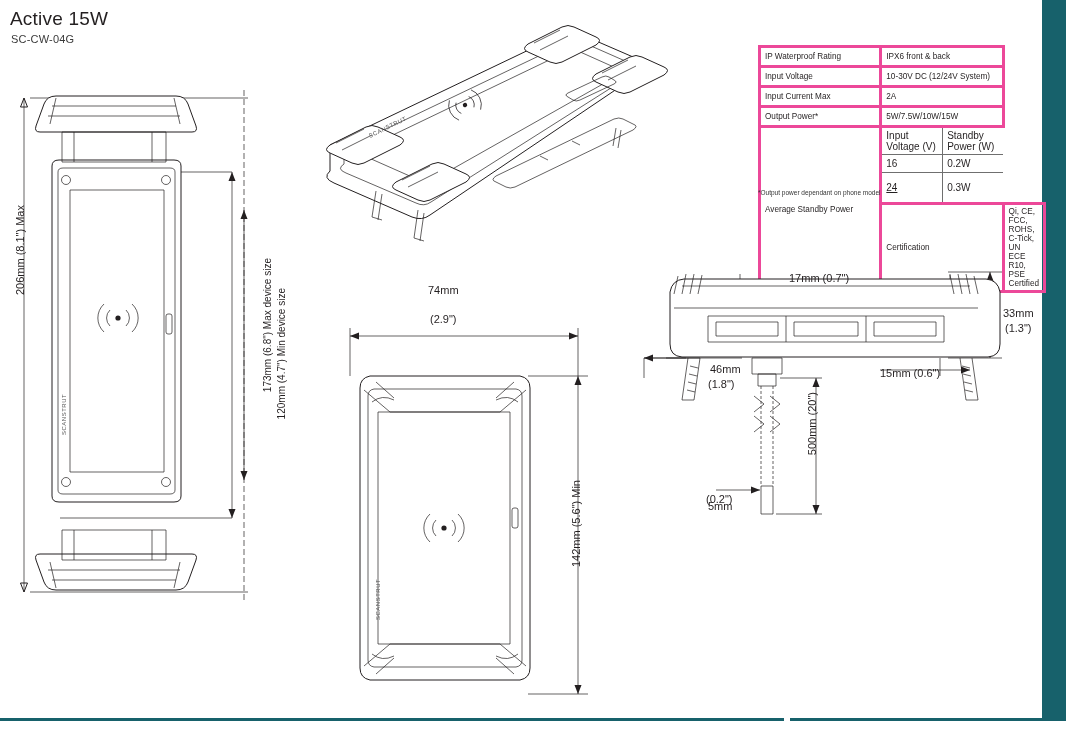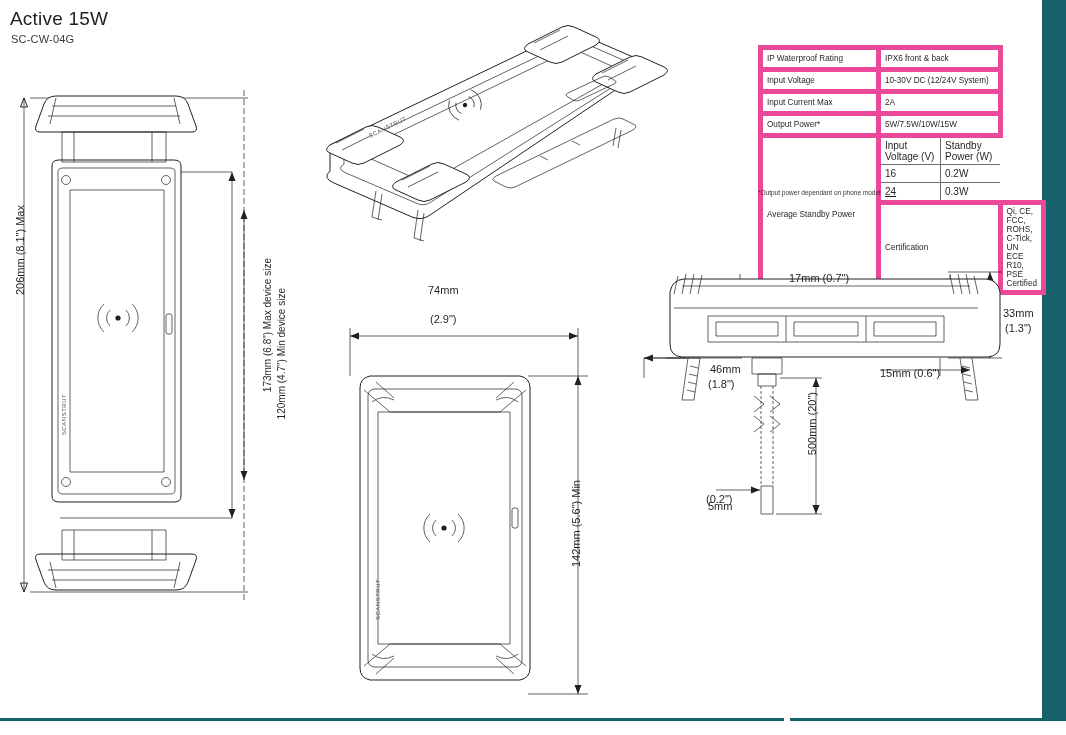--- a/index.html
+++ b/index.html
@@ -19,21 +19,21 @@
   .subtitle{position:absolute;left:11px;top:33px;font-size:11px;color:#3a3a3a;letter-spacing:.2px;}
 
   
   .dim{position:absolute;font-size:11px;color:#231f20;line-height:1.15;text-align:center;white-space:nowrap;}
   .dim.small{font-size:10px;}
   .vert{writing-mode:vertical-rl;transform:rotate(180deg);}
 
   
   .spec{position:absolute;left:758px;top:45px;width:288px;border-collapse:collapse;
         font-size:8.2px;color:#231f20;}
-  .spec td{border:5px solid #ec4899;padding:2px 4px;vertical-align:middle;height:13px;}
+  .spec td{border:3px solid #ec4899;padding:2px 4px;vertical-align:middle;height:13px;}
   .spec td.k{width:112px;}
   .note{position:absolute;left:758px;top:189px;font-size:6.5px;color:#333;}
 
   
   svg{position:absolute;left:0;top:0;overflow:visible;}
   .ln{stroke:#231f20;stroke-width:1;fill:none;}
   .ln-thin{stroke:#231f20;stroke-width:.7;fill:none;}
   .ln-dash{stroke:#231f20;stroke-width:.7;fill:none;stroke-dasharray:6 3;}
   .ln-dash2{stroke:#231f20;stroke-width:.7;fill:none;stroke-dasharray:3 2;}
   .fillw{fill:#ffffff;stroke:#231f20;stroke-width:1;}
@@ -79,21 +79,21 @@
                 <tr>
               <td style="border:1px solid #6f6f6f;border-top:none;border-left:none;padding:2px 4px;width:50%;height:13px;">Input Voltage (V)</td>
               <td style="border:1px solid #6f6f6f;border-top:none;border-right:none;padding:2px 4px;height:13px;">Standby Power (W)</td>
             </tr>
             <tr>
               <td style="border:1px solid #6f6f6f;border-left:none;padding:2px 4px;height:13px;">16</td>
               <td style="border:1px solid #6f6f6f;border-right:none;padding:2px 4px;height:13px;">0.2W</td>
             </tr>
             <tr>
               <td style="border:1px solid #6f6f6f;border-left:none;border-bottom:none;padding:2px 4px;height:13px;text-decoration:underline;">24</td>
-              <td style="border:1px solid #6f6f6f;border-right:none;border-bottom:none;padding:2px 4px;height:13px;">0.3W</td>
+              <td style="border:1px solid #6f6f6f;border-right:none;border-bottom:none;padding:8px 4px;height:13px;">0.3W</td>
             </tr>
           </tbody>
             </table>
         </td>
       </tr>
       <tr>
         <td class="k">Certification</td>
         <td style="height:26px;">Qi, CE, FCC, ROHS, C-Tick, UN ECE R10, PSE Certified</td>
       </tr>
     </tbody>

